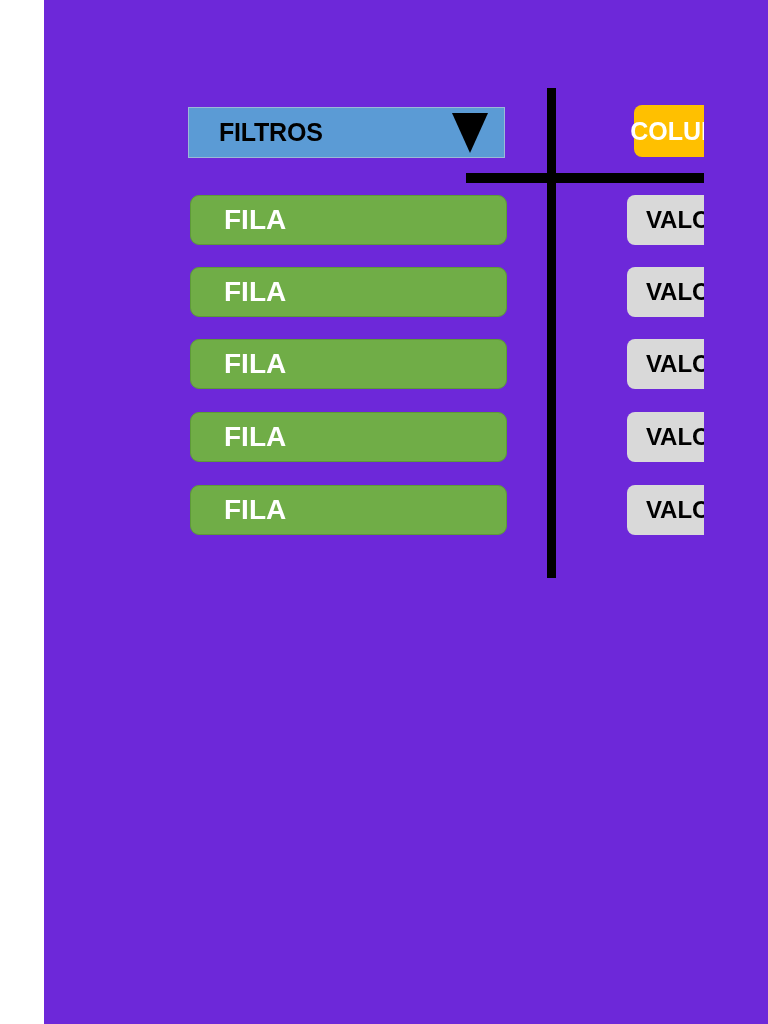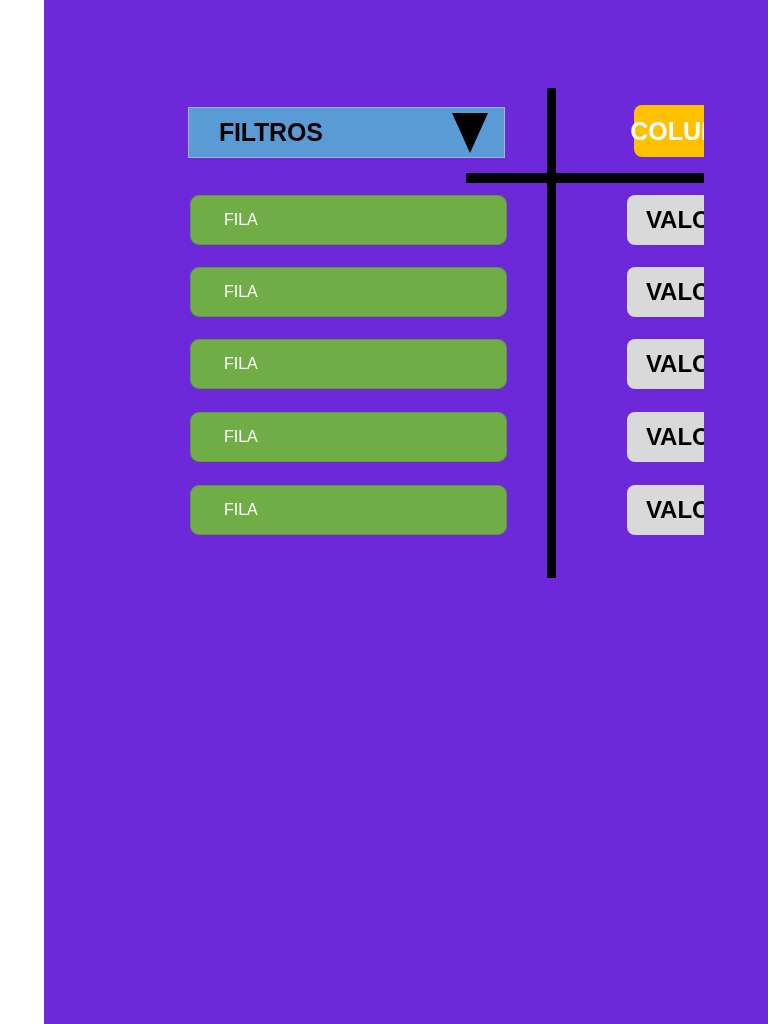--- a/index.html
+++ b/index.html
@@ -73,22 +73,22 @@
     height: 50px;
     background: #70ad47;
     border: 1px solid #5e9a38;
     border-radius: 9px;
     box-sizing: border-box;
     display: flex;
     align-items: center;
     padding-left: 33px;
   }
   .fila-pill-label {
-    font-size: 16px;
-    font-weight: normal;
+    font-size: 28px;
+    font-weight: bold;
     color: #ffffff;
     line-height: 1;
     text-align: center;
   }
 
   
   .column-header {
     position: absolute;
     left: 590px;
     top: 105px;

